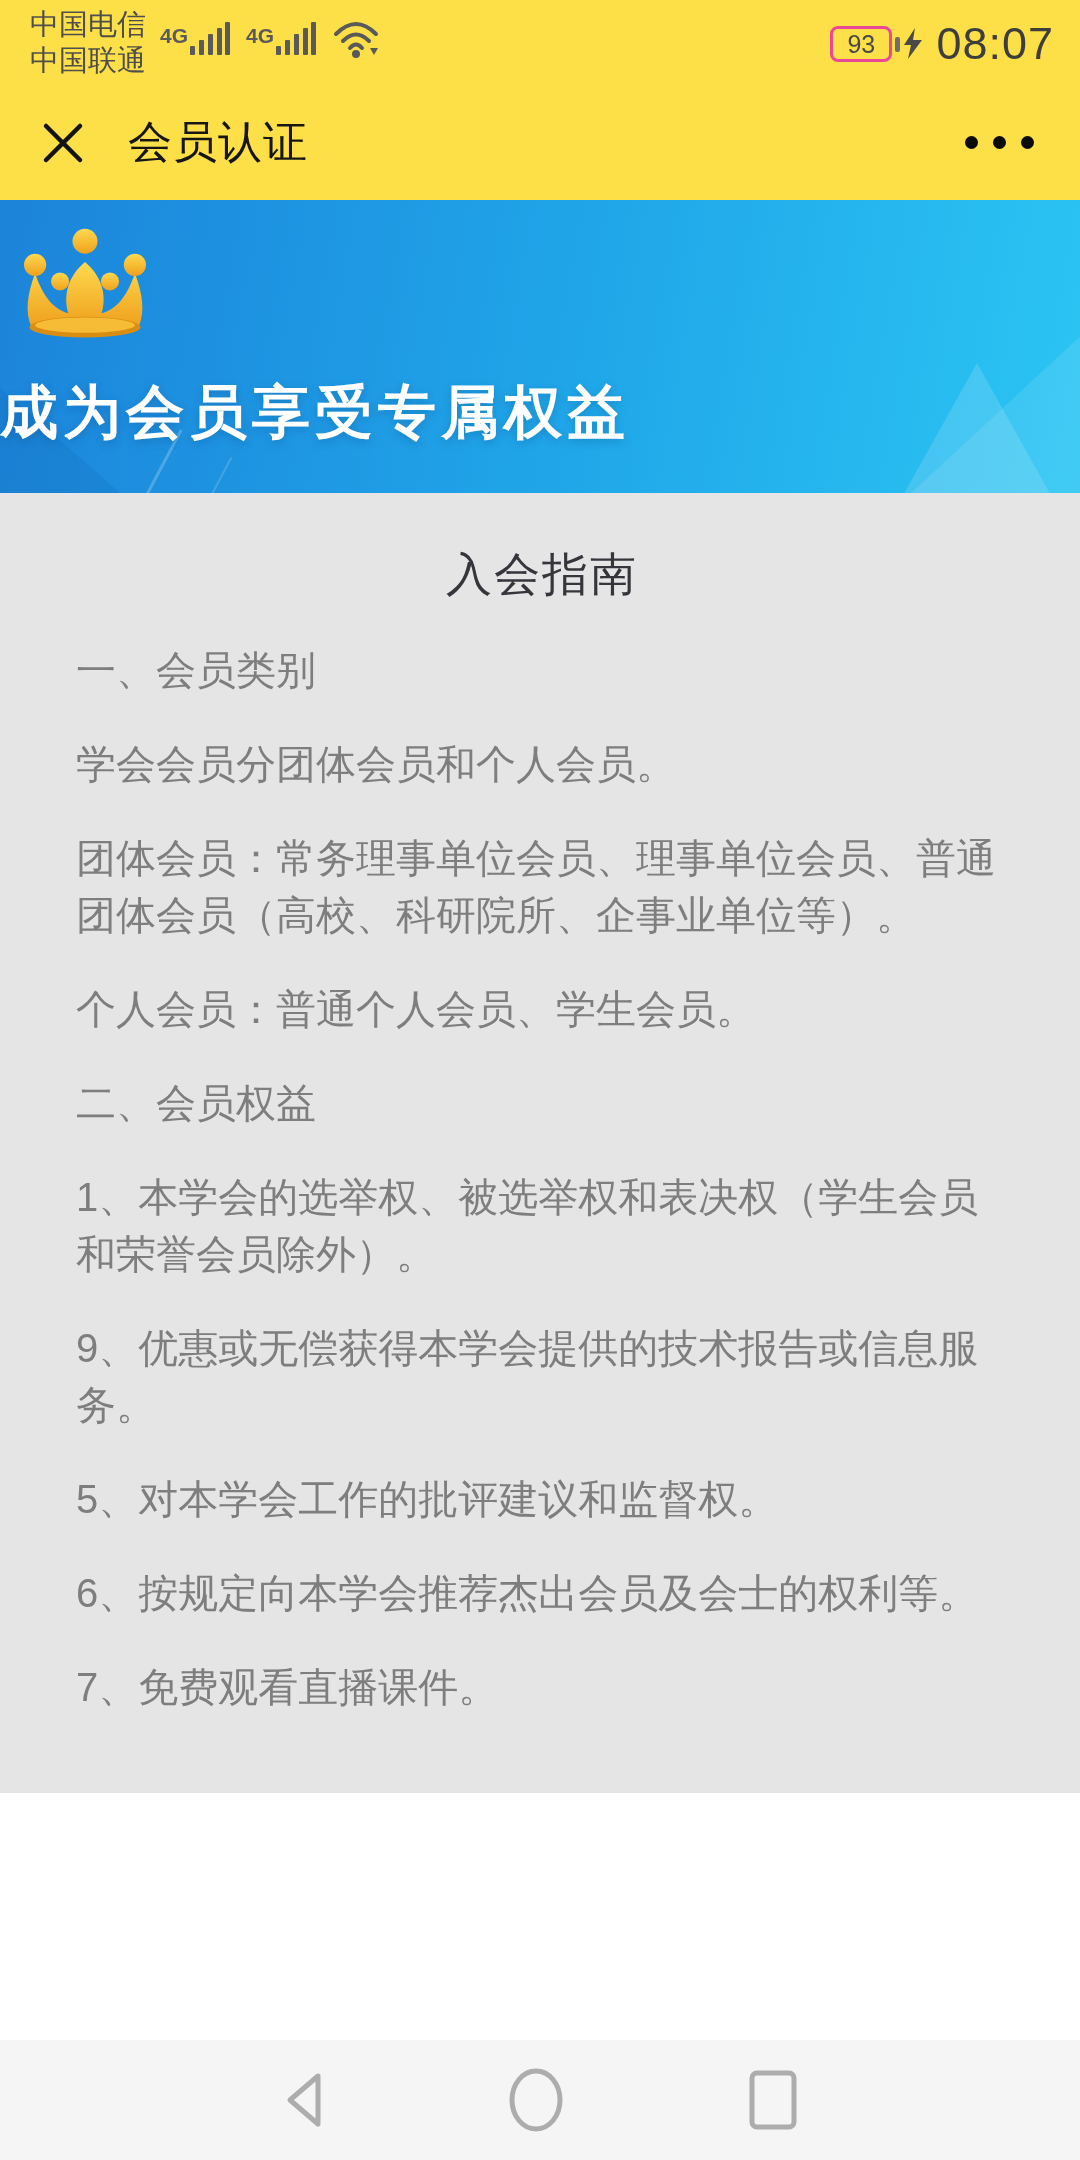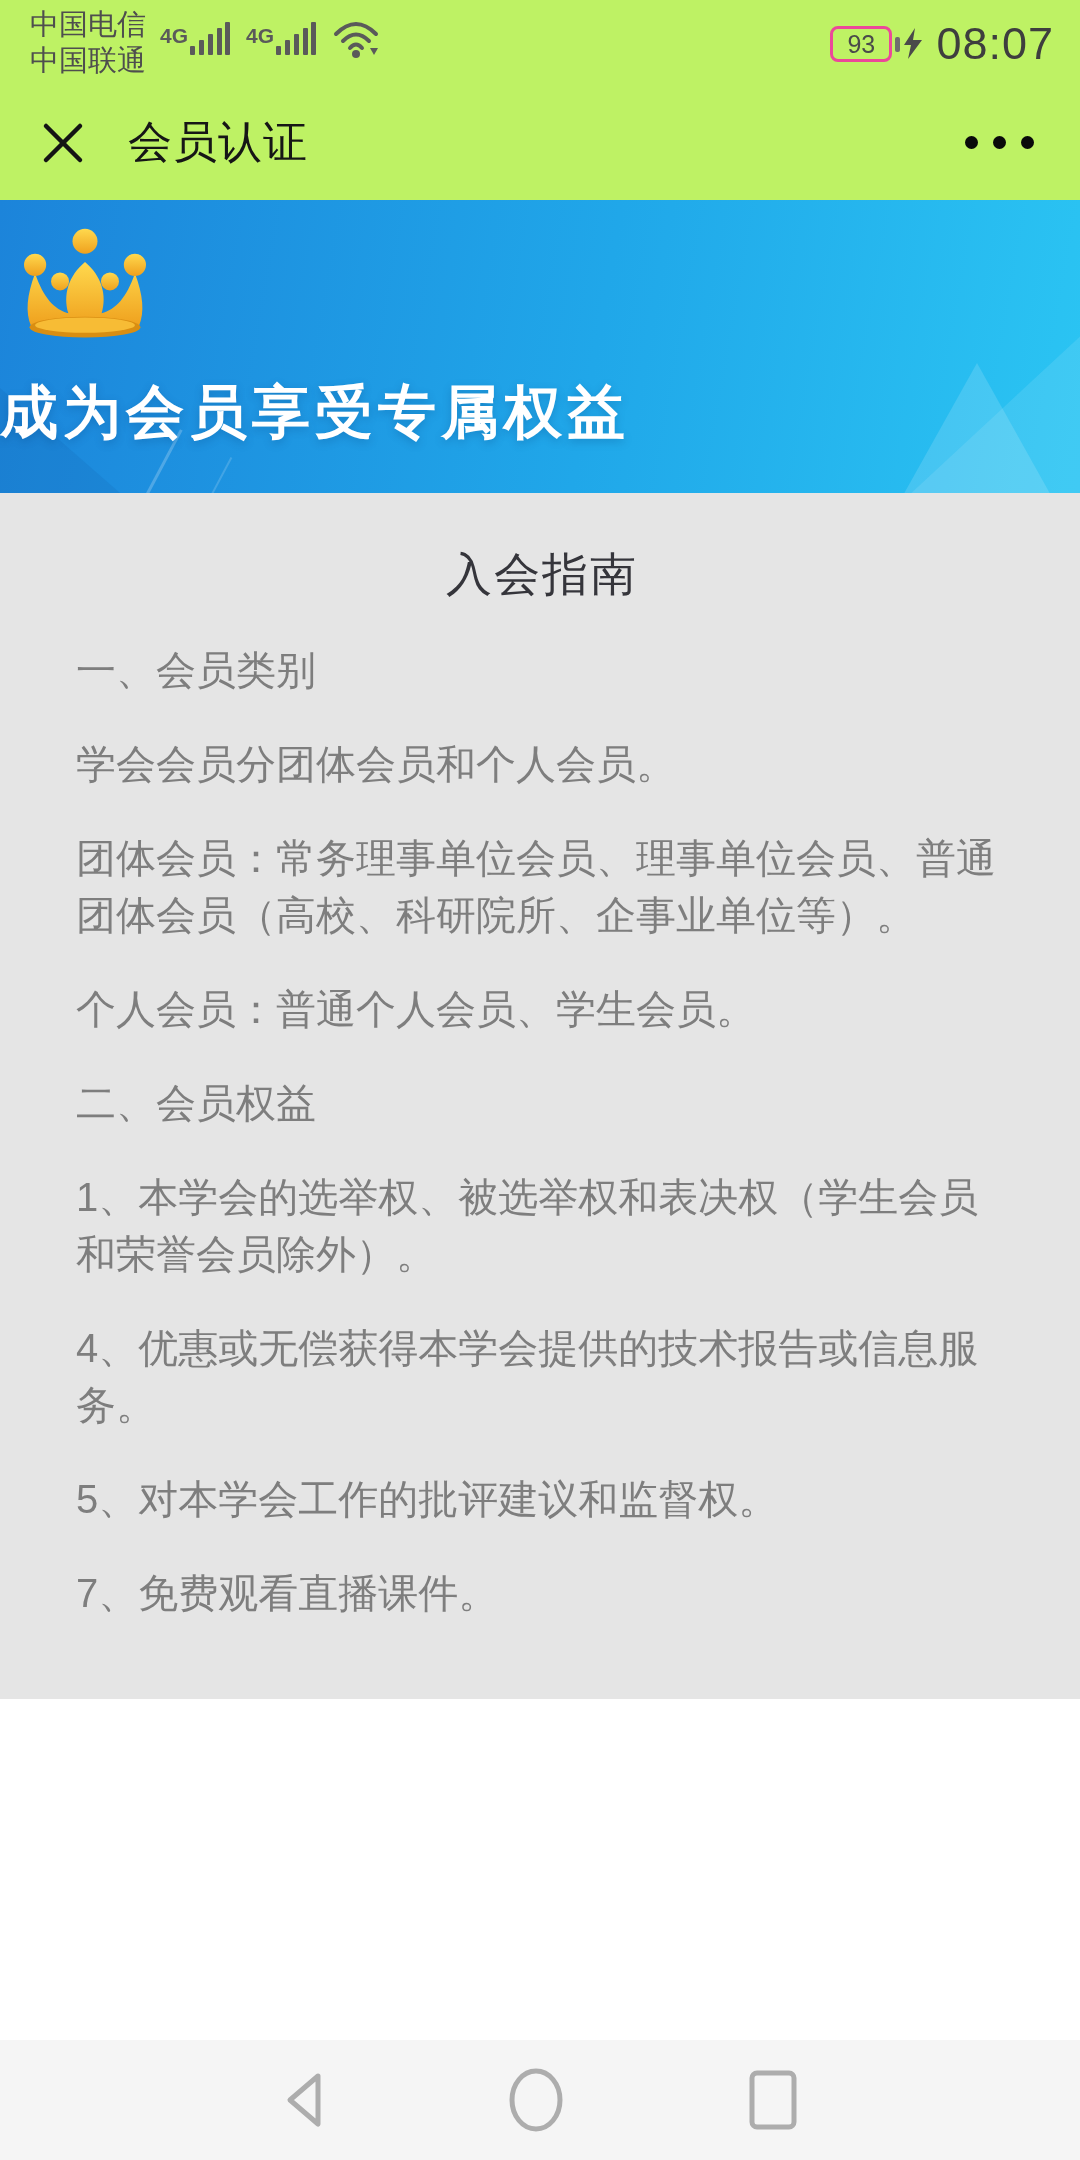--- a/index.html
+++ b/index.html
@@ -1,21 +1,21 @@
 <!DOCTYPE html>
 <html><head>
 <meta charset="utf-8">
 <style>
   * { box-sizing: border-box; margin: 0; padding: 0; }
   html,body { width:1080px; background:#000; }
   body { font-family:"Liberation Sans","DejaVu Sans",sans-serif; }
   .screen { position:relative; width:1080px; height:2160px; background:#fff; overflow:hidden; }
 
   
-  .topbar { width:100%; height:200px; background:#bef264; }
+  .topbar { width:100%; height:200px; background:#fde047; }
   .statusbar { height:85px; display:flex; justify-content:space-between; align-items:flex-start; padding:6px 26px 0 30px; }
   .sb-left { display:flex; align-items:flex-start; gap:14px; }
   .carriers { display:flex; flex-direction:column; line-height:36px; font-size:29px; color:#4E4E4E; }
   .nets { display:flex; align-items:flex-start; gap:16px; margin-top:12px; }
   .net { display:flex; align-items:flex-end; gap:2px; }
   .net-label { font-size:21px; font-weight:bold; color:#5A5A5A; transform:translateY(-10px); }
   .sb-right { display:flex; align-items:center; margin-top:12px; }
   .battery { width:62px; height:36px; border:3px solid #ec4899; border-radius:8px; display:flex; align-items:center; justify-content:center; font-size:25px; color:#4A4A4A; background:transparent; }
   .battery-nub { width:5px; height:15px; background:#6E6E6E; border-radius:2px; margin-left:3px; }
   .clock { font-size:45px; color:#3E3E3E; margin-left:10px; letter-spacing:1px; }
@@ -159,22 +159,23 @@
 
   <main class="content">
     <h1 class="content-title">入会指南</h1>
     <div class="paras">
         <p>一、会员类别</p>
         <p>学会会员分团体会员和个人会员。</p>
         <p>团体会员：常务理事单位会员、理事单位会员、普通团体会员（高校、科研院所、企事业单位等）。</p>
         <p>个人会员：普通个人会员、学生会员。</p>
         <p>二、会员权益</p>
         <p>1、本学会的选举权、被选举权和表决权（学生会员和荣誉会员除外）。</p>
-        <p>4、优惠或无偿获得本学会提供的技术报告或信息服务。</p>
+        <p>9、优惠或无偿获得本学会提供的技术报告或信息服务。</p>
         <p>5、对本学会工作的批评建议和监督权。</p>
+        <p>6、按规定向本学会推荐杰出会员及会士的权利等。</p>
         <p>7、免费观看直播课件。</p>
       </div>
   </main>
 
   <nav class="navbar">
     <button class="nav-btn">
       <svg width="42" height="58" viewBox="0 0 42 58">
         <path d="M36 5 L8 29 L36 53 Z" fill="none" stroke="#ADADAD" stroke-width="5" stroke-linejoin="round"></path>
       </svg>
     </button>

